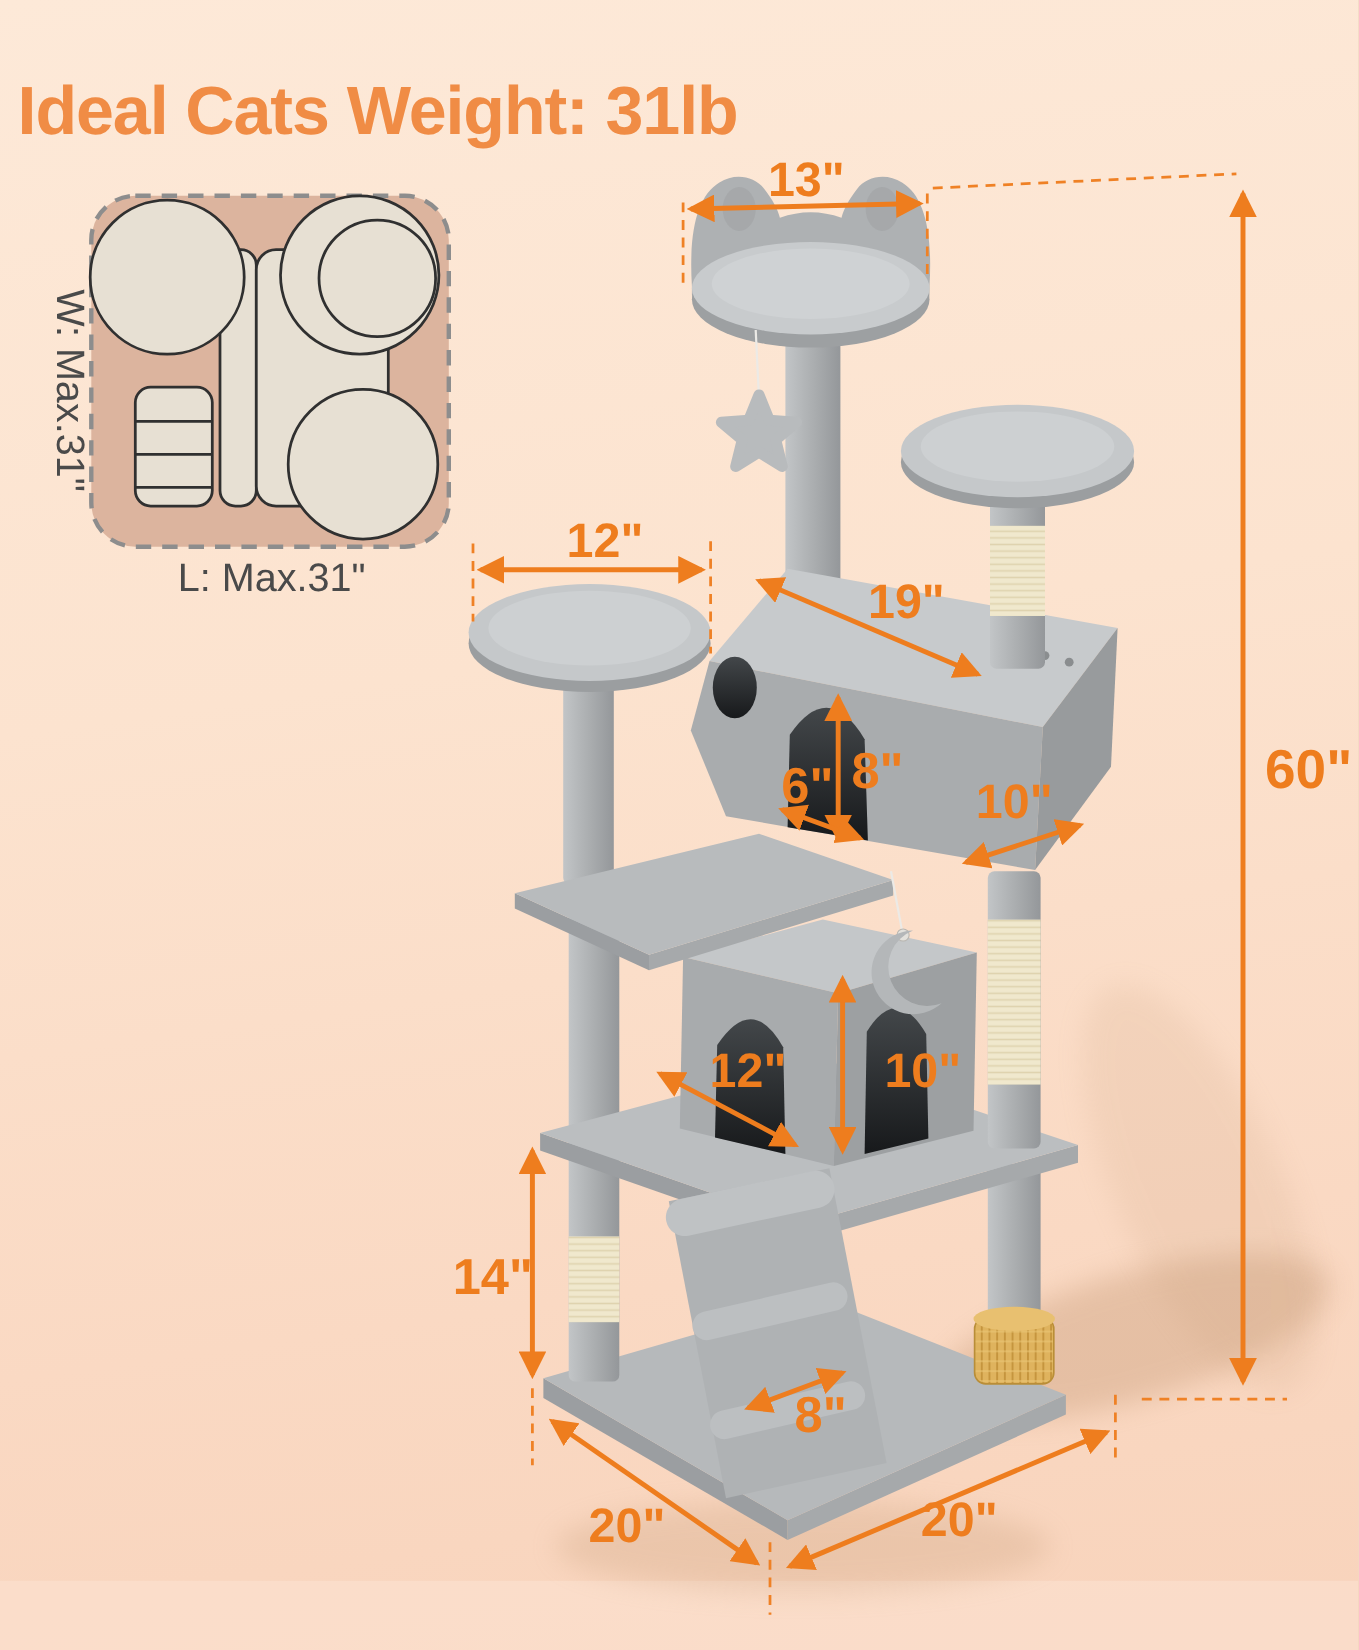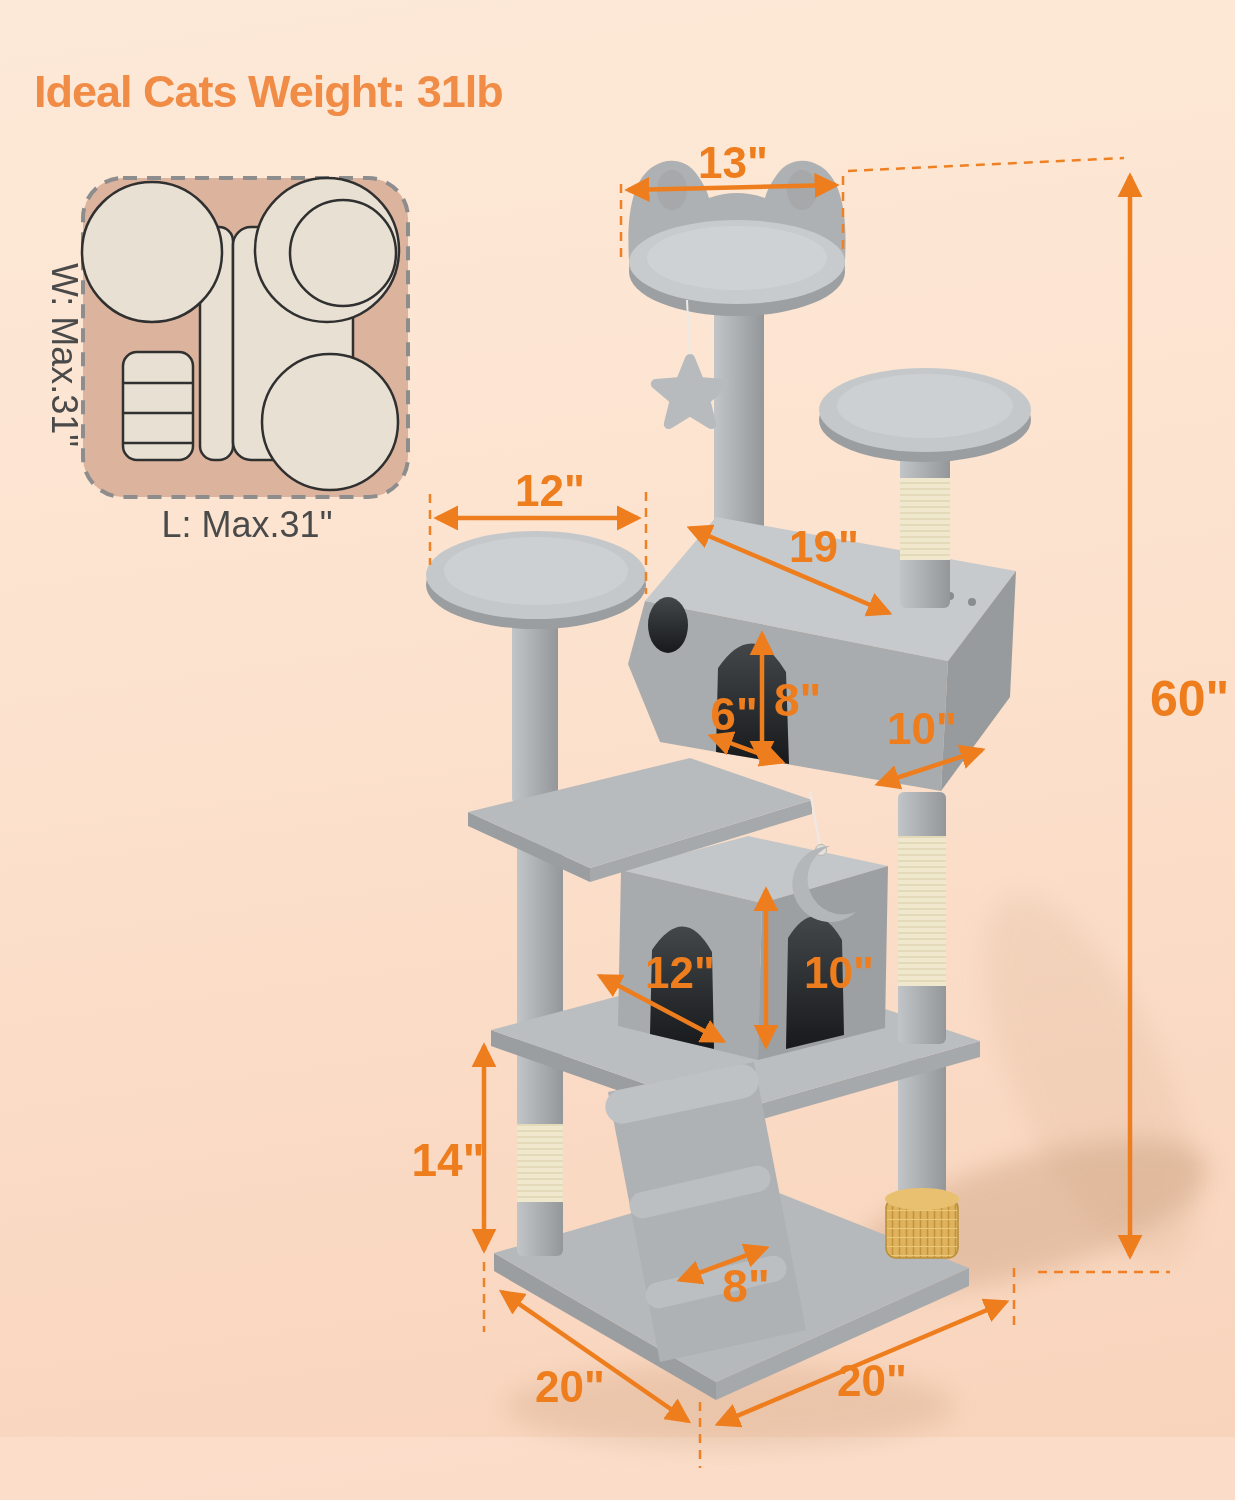--- a/index.html
+++ b/index.html
@@ -6,22 +6,22 @@
   .page{
     position:relative;width:1235px;height:1500px;overflow:hidden;
     background:linear-gradient(172deg,#FDE9D8 0%,#FCE3CF 40%,#FAD9C3 75%,#F8D3BB 100%);
     font-family:"Liberation Sans",sans-serif;
   }
   .floor-band{
     position:absolute;left:0;top:1437px;width:1235px;height:63px;
     background:#FBDFCE;opacity:.75;
   }
   .title{
-    position:absolute;left:34px;top:66px;margin:0;
-    font-size:45px;font-weight:700;letter-spacing:-1px;color:#F08C45;
+    position:absolute;left:16px;top:66px;margin:0;
+    font-size:62px;font-weight:700;letter-spacing:-1px;color:#F08C45;
     white-space:nowrap;
   }
   svg.scene{position:absolute;left:0;top:0;}
   text.dim{font-family:"Liberation Sans",sans-serif;font-weight:700;fill:#EE7D1E;}
   text.inset-label{font-family:"Liberation Sans",sans-serif;fill:#4A4A4A;}
   .d44{font-size:44px;} .d46{font-size:46px;} .d50{font-size:50px;}
   .dimline{stroke:#EE7D1E;stroke-width:4.5;fill:none;}
   .dash{stroke:#EF8125;stroke-width:2.5;stroke-dasharray:9 7;fill:none;}
   .inset-shape{fill:#E7E0D3;stroke:#303030;stroke-width:2.5;}
 </style>

